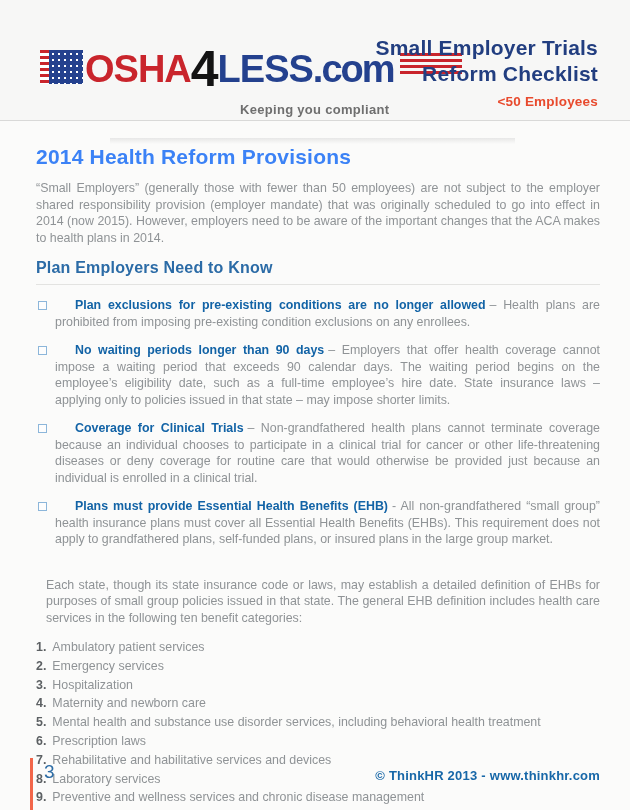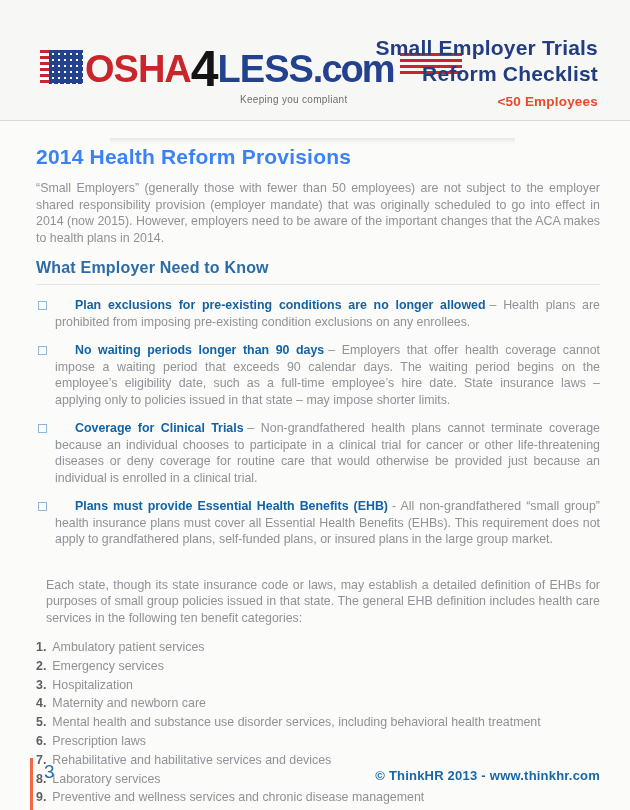--- a/index.html
+++ b/index.html
@@ -45,22 +45,22 @@
   }
   .logo-text .osha { color: #c9252c; font-size: 38px; }
   .logo-text .four { color: #141414; font-size: 50px; vertical-align: -4px; }
   .logo-text .less { color: #24418e; font-size: 38px; }
   .logo-text .dotcom { color: #24418e; font-size: 38px; letter-spacing: -2px; }
   .stripes-right {
     width: 62px; height: 23px; margin-left: 6px; margin-top: -10px;
     background: repeating-linear-gradient(#c9252c 0 3px, rgba(0,0,0,0) 3px 6px);
   }
   .logo-tagline {
-    position: absolute; left: 240px; top: 94px;
-    font-size: 10px; color: #6f6f6f; letter-spacing: .3px;
+    position: absolute; left: 240px; top: 102px;
+    font-size: 13px; color: #6f6f6f; letter-spacing: .3px; font-weight: bold;
   }
   .doc-title {
     position: absolute; right: 32px; top: 35px;
     text-align: right; color: #223e80;
     font-size: 21px; font-weight: bold; line-height: 26px;
     letter-spacing: .2px;
   }
   .doc-subtitle {
     color: #e84a2d; font-size: 13.5px; font-weight: bold;
     margin-top: 2px; letter-spacing: .2px;
@@ -129,21 +129,21 @@
       <div class="doc-subtitle">&lt;50 Employees</div>
     </div>
     <div class="header-shadow"></div>
   </header>
 
   <main class="content">
     <h1 class="section-heading">2014 Health Reform Provisions</h1>
 
     <p class="body-text">“Small Employers” (generally those with fewer than 50 employees) are not subject to the employer shared responsibility provision (employer mandate) that was originally scheduled to go into effect in 2014 (now 2015). However, employers need to be aware of the important changes that the ACA makes to health plans in 2014.</p>
 
-    <h2 class="subsection-heading">What Employer Need to Know</h2>
+    <h2 class="subsection-heading">Plan Employers Need to Know</h2>
     <hr class="section-divider">
 
     <div class="checklist">
 
       <div class="checklist-item">
         <span class="checkbox"></span>
         <p class="body-text"><span class="item-title">Plan exclusions for pre-existing conditions are no longer allowed</span><span class="item-body">– Health plans are prohibited from imposing pre-existing condition exclusions on any enrollees.</span></p>
       </div>
 
       <div class="checklist-item">

